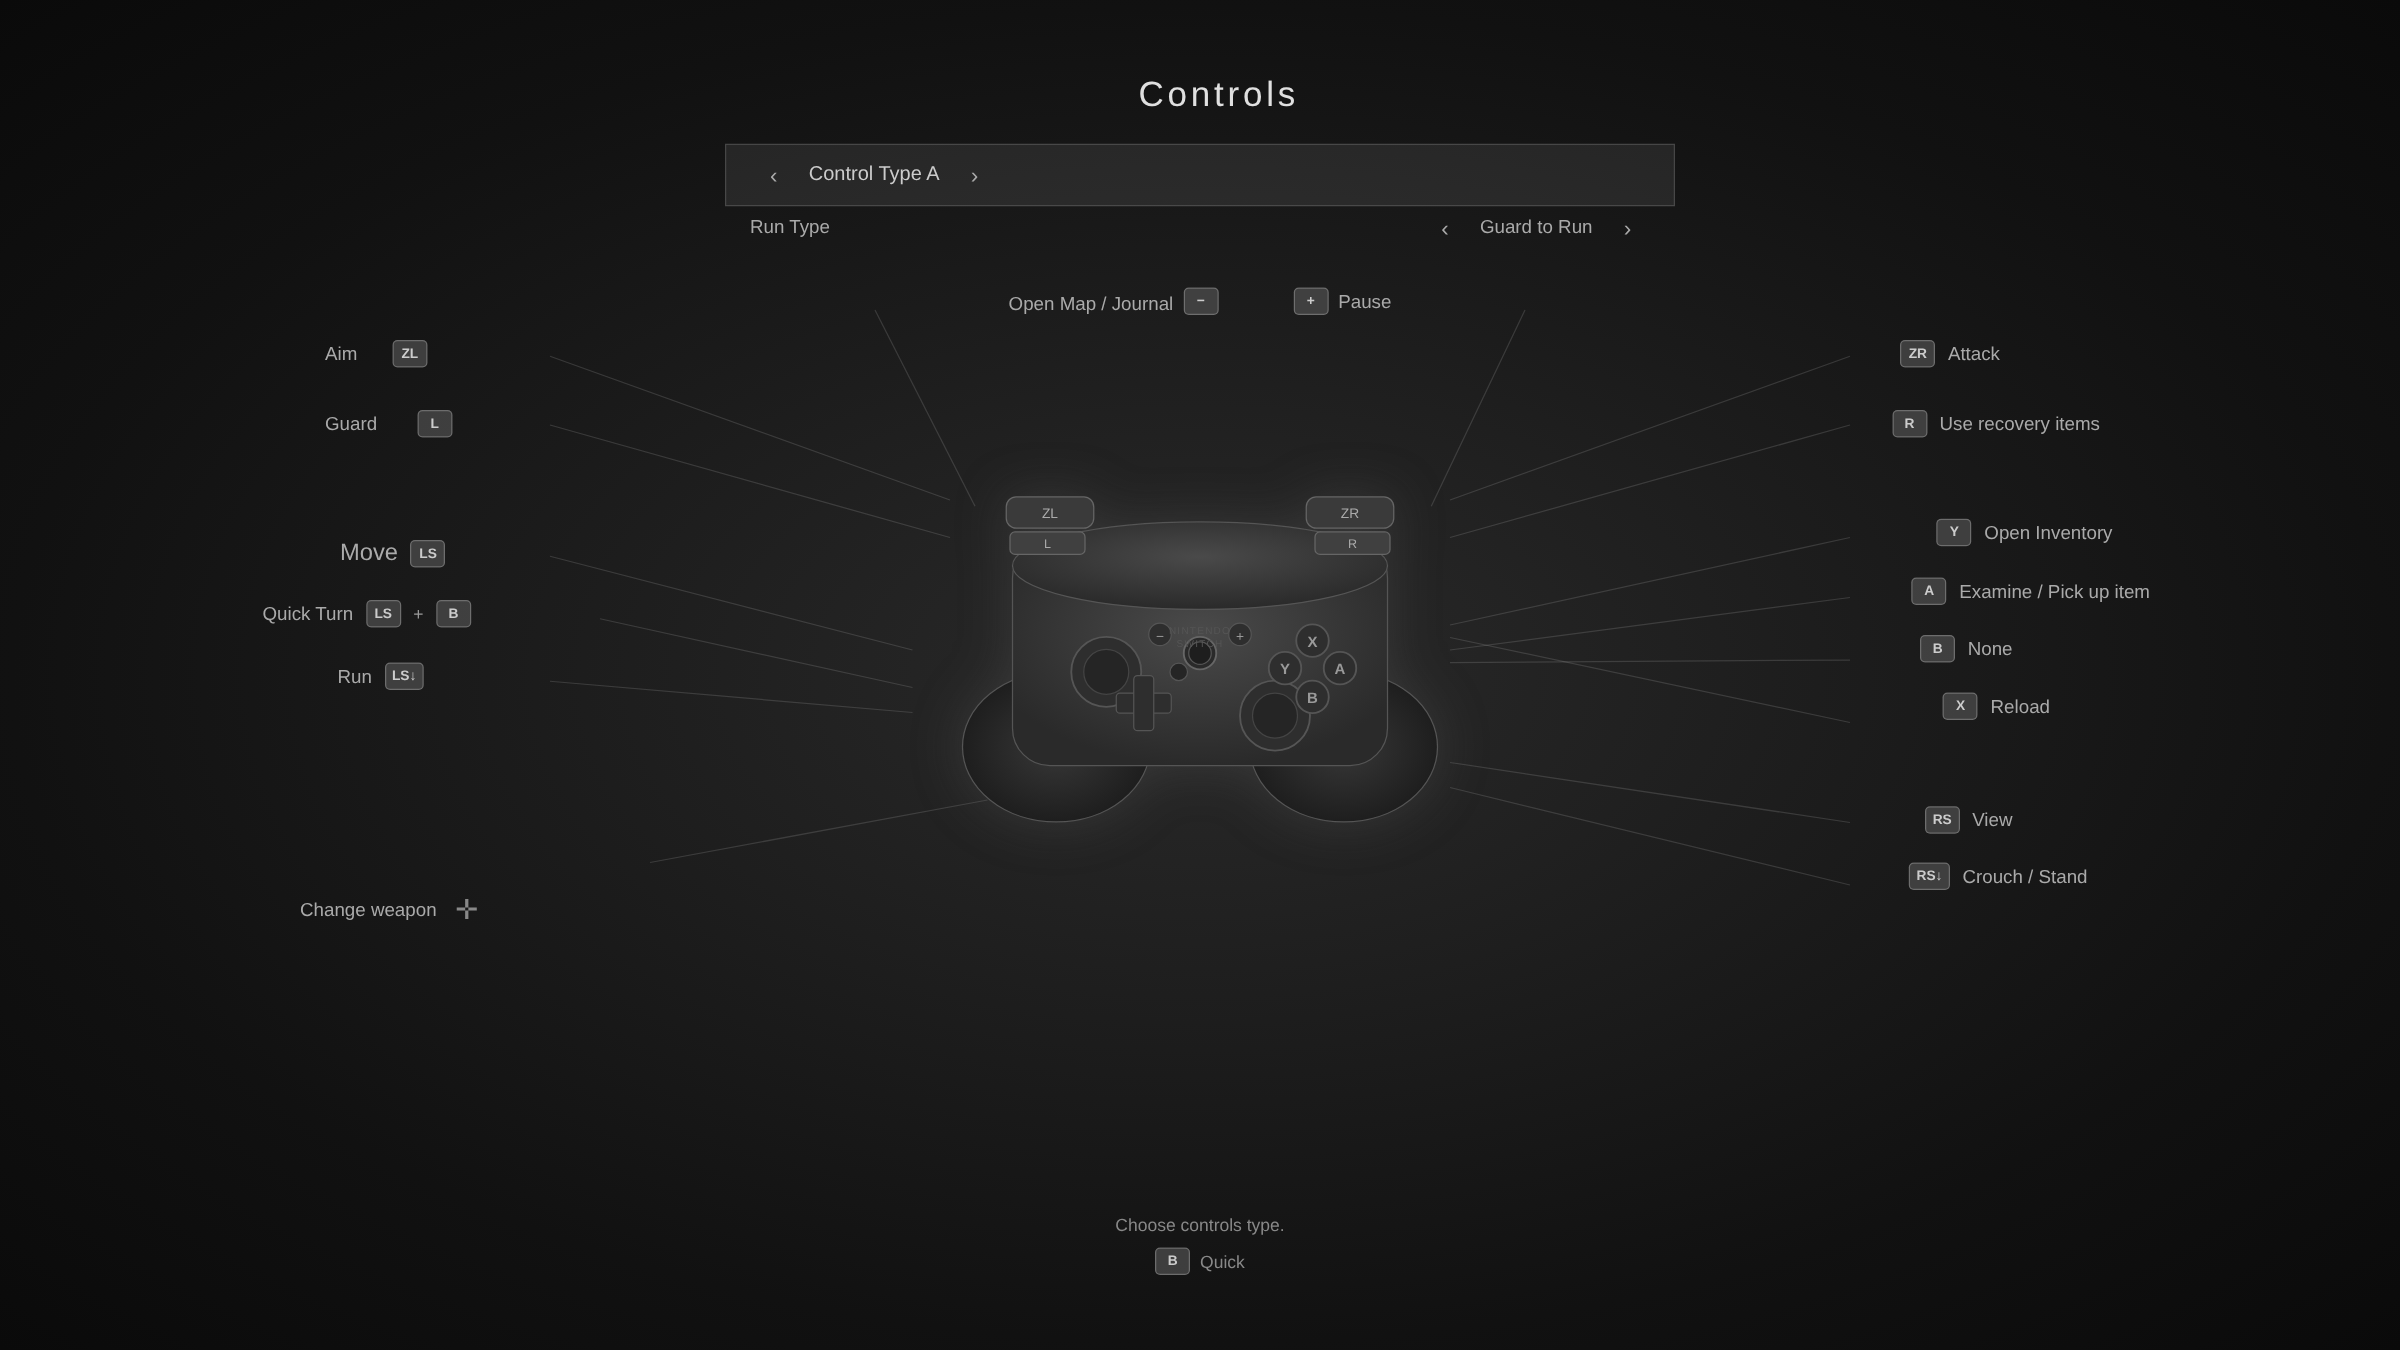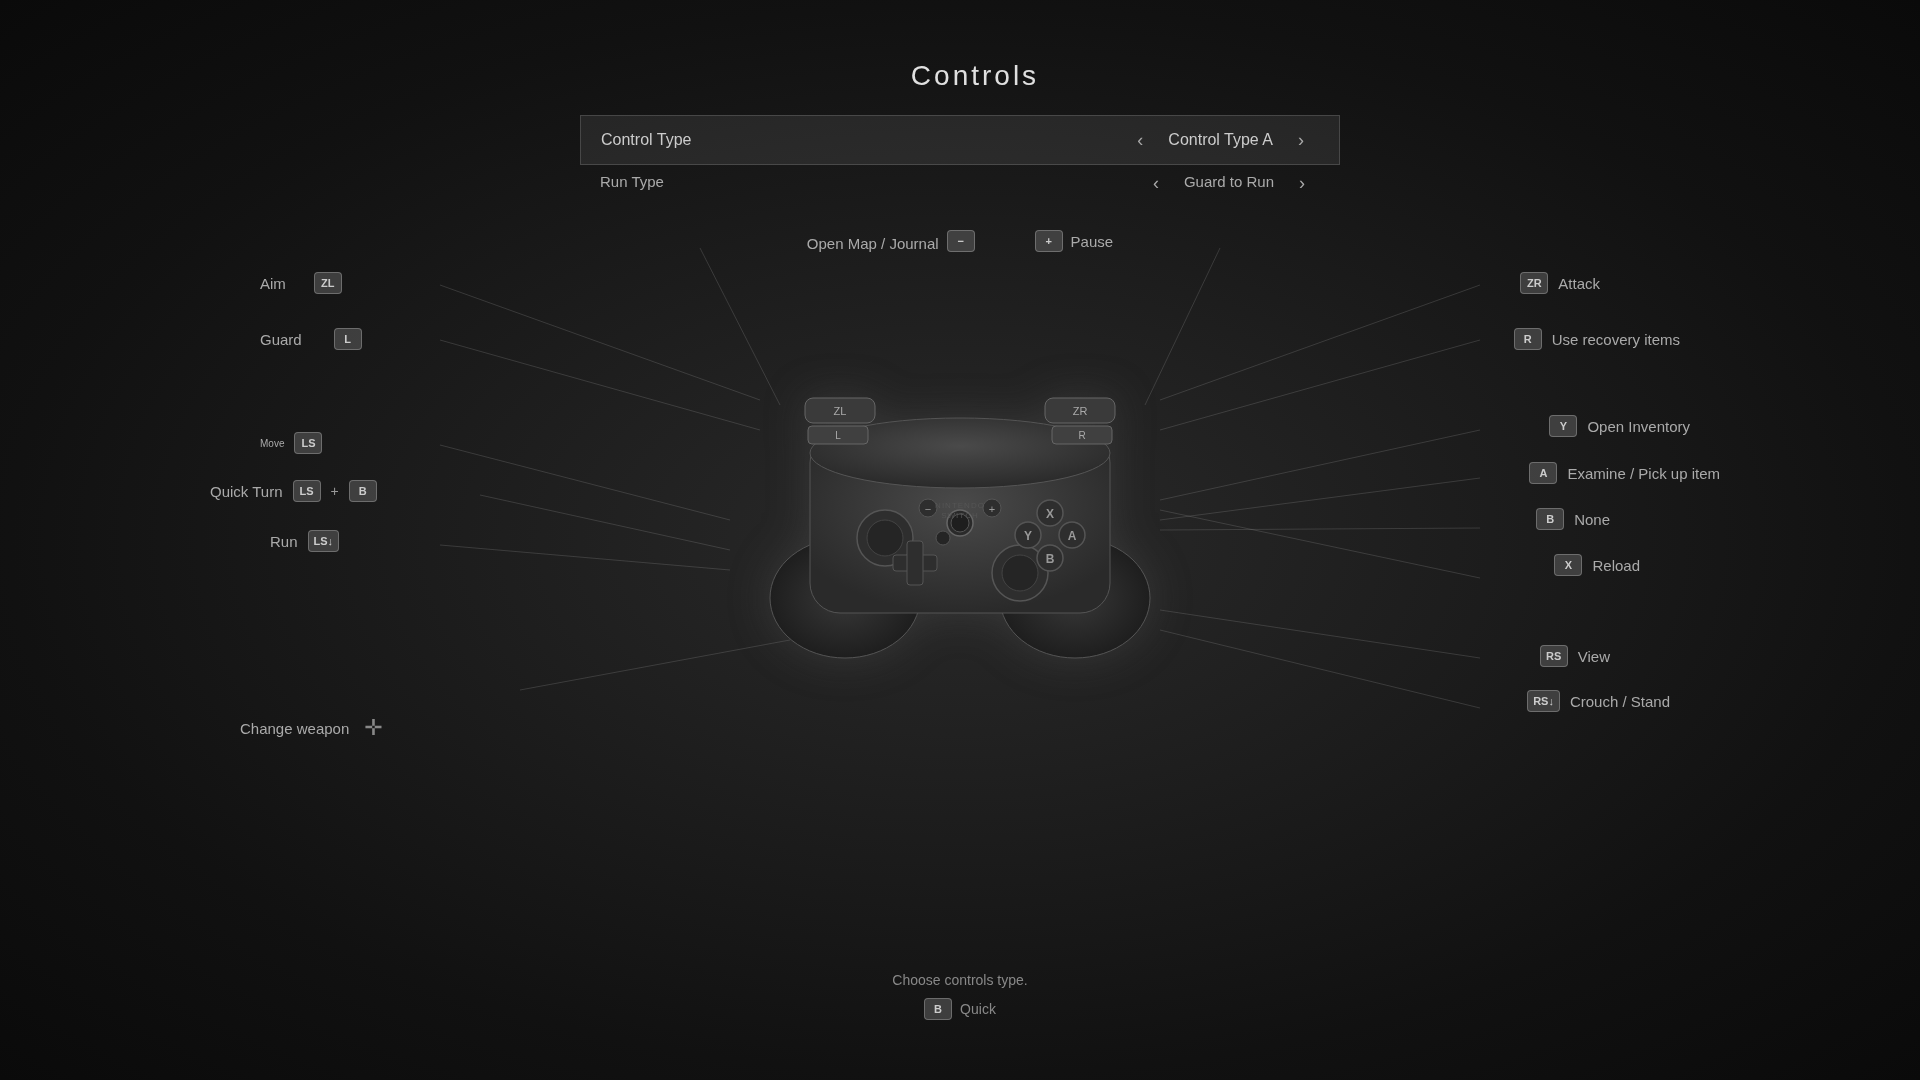--- a/index.html
+++ b/index.html
@@ -143,21 +143,20 @@
       height: 100%;
       pointer-events: none;
     }
   </style>
 </head>
 <body>
 
 <h1 class="page-title">Controls</h1>
 
 <div class="control-type-row">
-  <span class="control-type-label">Control Type</span>
   <span class="arrow-btn">‹</span>
   <span class="control-type-value">Control Type A</span>
   <span class="arrow-btn">›</span>
 </div>
 
 <div class="run-type-row">
   <span class="run-type-label">Run Type</span>
   <span class="arrow-btn">‹</span>
   <span class="run-type-value">Guard to Run</span>
   <span class="arrow-btn">›</span>
@@ -215,21 +214,21 @@
     <span style="font-size:15px; color:#aaaaaa;">Aim</span>
     <span class="btn-badge">ZL</span>
   </div>
 
   <div class="mapping-row" style="top:98px; left:260px;gap:32px;">
     <span style="font-size:15px; color:#aaaaaa;">Guard</span>
     <span class="btn-badge">L</span>
   </div>
 
   <div class="mapping-row" style="top:202px; left:260px;">
-    <span style="font-size:10px; color:#aaaaaa;">Move</span>
+    <span style="font-size:19px; color:#aaaaaa;margin-left:12px;">Move</span>
     <span class="btn-badge">LS</span>
   </div>
 
   <div class="mapping-row" style="top:250px; left:210px;">
     <span style="font-size:15px; color:#aaaaaa;">Quick Turn</span>
     <span class="btn-badge">LS</span>
     <span style="font-size:14px; color:#999;">+</span>
     <span class="btn-badge">B</span>
   </div>
 

